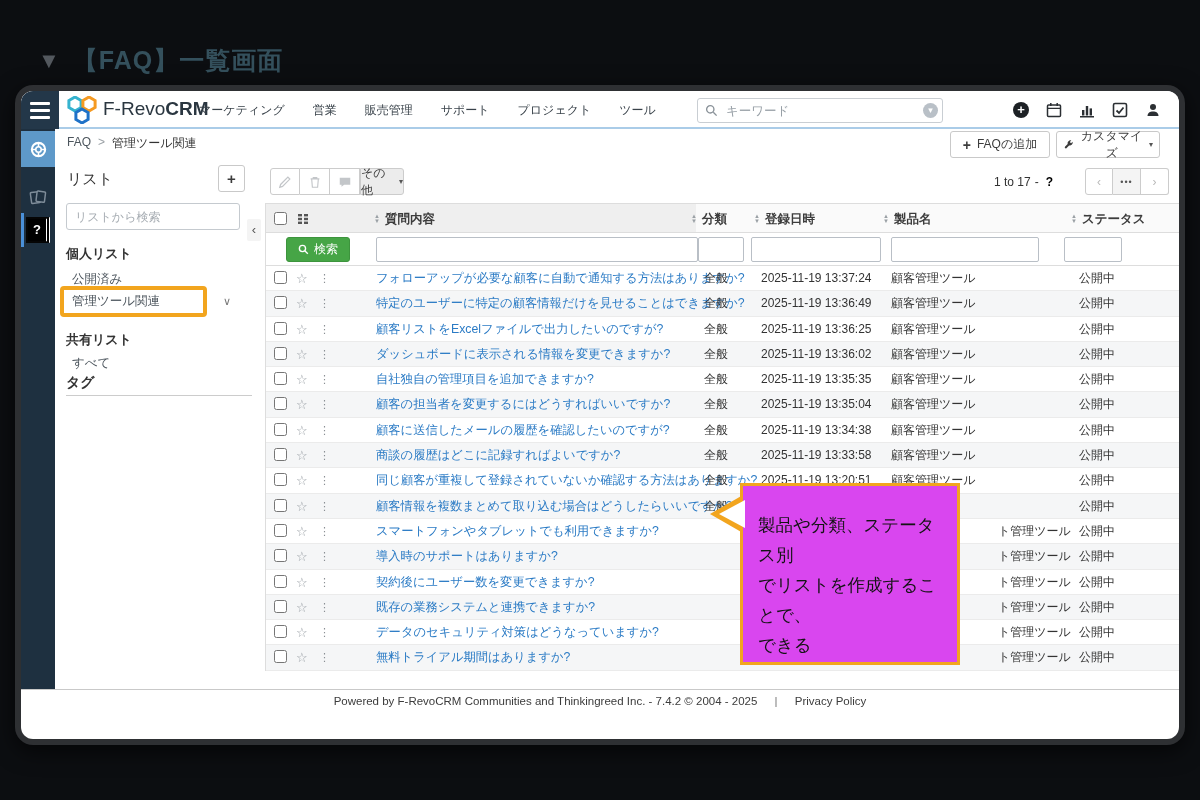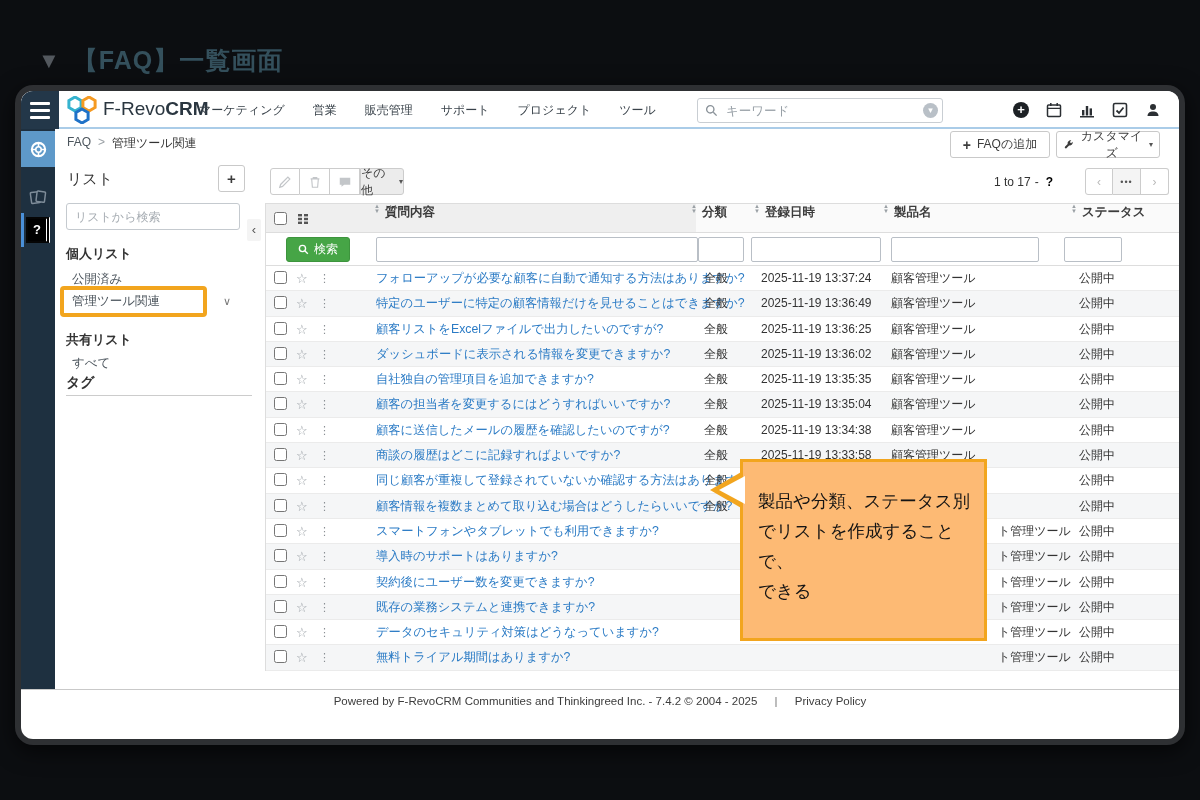--- a/index.html
+++ b/index.html
@@ -62,21 +62,21 @@
   .pag .q{font-weight:700;color:#000;margin-left:3px;cursor:pointer;}
   .pag-group{position:absolute;left:1064px;top:77px;display:flex;}
   .pbtn{width:28px;height:27px;border:1px solid #ccc;border-left:none;background:#fff;display:flex;align-items:center;justify-content:center;font-size:12px;color:#b9b9b9;cursor:pointer;}
   .pbtn:first-child{border-left:1px solid #ccc;border-radius:3px 0 0 3px;}
   .pbtn:last-child{border-radius:0 3px 3px 0;}
   .pbtn.mid{background:#f4f4f4;color:#555;font-size:9px;letter-spacing:1px;}
   
   .tblock{position:absolute;left:244px;top:112px;width:914px;border-left:1px solid #ddd;}
   .thead{position:relative;height:30px;background:#fafafa;border-top:1px solid #ddd;border-bottom:1px solid #ddd;}
   .hdr-left{position:absolute;left:0;top:0;bottom:0;width:430px;background:#efefef;}
-  .th{position:absolute;top:0;height:30px;display:flex;gap:5px;font-size:12.5px;font-weight:600;color:#3c3c3c;cursor:pointer;}
+  .th{position:absolute;top:0;height:30px;display:flex;align-items:center;gap:5px;font-size:12.5px;font-weight:600;color:#3c3c3c;cursor:pointer;}
   .sort{display:inline-flex;flex-direction:column;font-size:6px;line-height:5px;color:#9aa0a5;}
   .sort::before{content:"▲";}
   .sort::after{content:"▼";}
   .th-check{left:8px;top:8px;position:absolute;}
   .gridicon{position:absolute;left:31px;top:9px;color:#555;cursor:pointer;}
   .tsearch{position:relative;height:33px;background:#fff;border-bottom:1px solid #ddd;}
   .sbtn{position:absolute;left:20px;top:4px;width:64px;height:25px;background:#46a546;border:1px solid #3d943d;border-radius:3px;color:#fff;font-size:12px;display:flex;align-items:center;justify-content:center;gap:5px;cursor:pointer;font-family:inherit;}
   .fin{position:absolute;top:4px;height:25px;border:1px solid #b9bfc6;border-radius:2px;outline:0;padding:0 5px;font-size:12px;font-family:inherit;color:#333;background:#fff;}
   .f-q{left:110px;width:322px;} .f-cat{left:432px;width:46px;} .f-dt{left:485px;width:130px;} .f-prod{left:625px;width:148px;} .f-st{left:798px;width:58px;}
   .rows{position:relative;}
@@ -86,21 +86,21 @@
   .c-check{left:8px;top:5px;position:absolute;}
   .c-star{left:30px;color:#9aa0a6!important;font-size:13px!important;cursor:pointer;}
   .c-dots{left:53px;color:#8a8f94!important;font-size:11px!important;cursor:pointer;}
   .c-q{left:110px;color:#2b7bc5!important;font-size:12.3px!important;text-decoration:none;cursor:pointer;}
   .c-cat{left:425px;width:50px;text-align:center;}
   .c-dt{left:495px;}
   .c-prod{left:625px;}
   .trow:nth-of-type(n+11) .c-prod{left:732px;}
   .c-status{left:813px;}
   
-  .callout{position:absolute;left:719px;top:368px;width:247px;height:182px;background:#fdba74;border:3px solid #f2a51e;z-index:9;}
+  .callout{position:absolute;left:719px;top:392px;width:220px;height:182px;background:#d946ef;border:3px solid #f2a51e;z-index:9;}
   .callout .txt{padding:24px 10px 0 15px;font-size:17.5px;line-height:30px;color:#141414;}
   .tail-b{position:absolute;left:-33px;top:9px;width:0;height:0;border-top:19px solid transparent;border-bottom:19px solid transparent;border-right:33px solid #f2a51e;}
   .tail-f{position:absolute;left:-24px;top:14px;width:0;height:0;border-top:14px solid transparent;border-bottom:14px solid transparent;border-right:26px solid #fff;}
   
   .footer{position:absolute;left:0;top:598px;width:1158px;border-top:1px solid #c9c9c9;padding-top:5px;text-align:center;font-size:11.5px;color:#3c3c3c;}
   .footer .pp{margin-left:14px;cursor:pointer;}
   .footer .fsep{margin-left:14px;color:#777;}
   input[type=checkbox]{width:13px;height:13px;margin:0;cursor:pointer;}
   svg{display:block;}
 </style>

